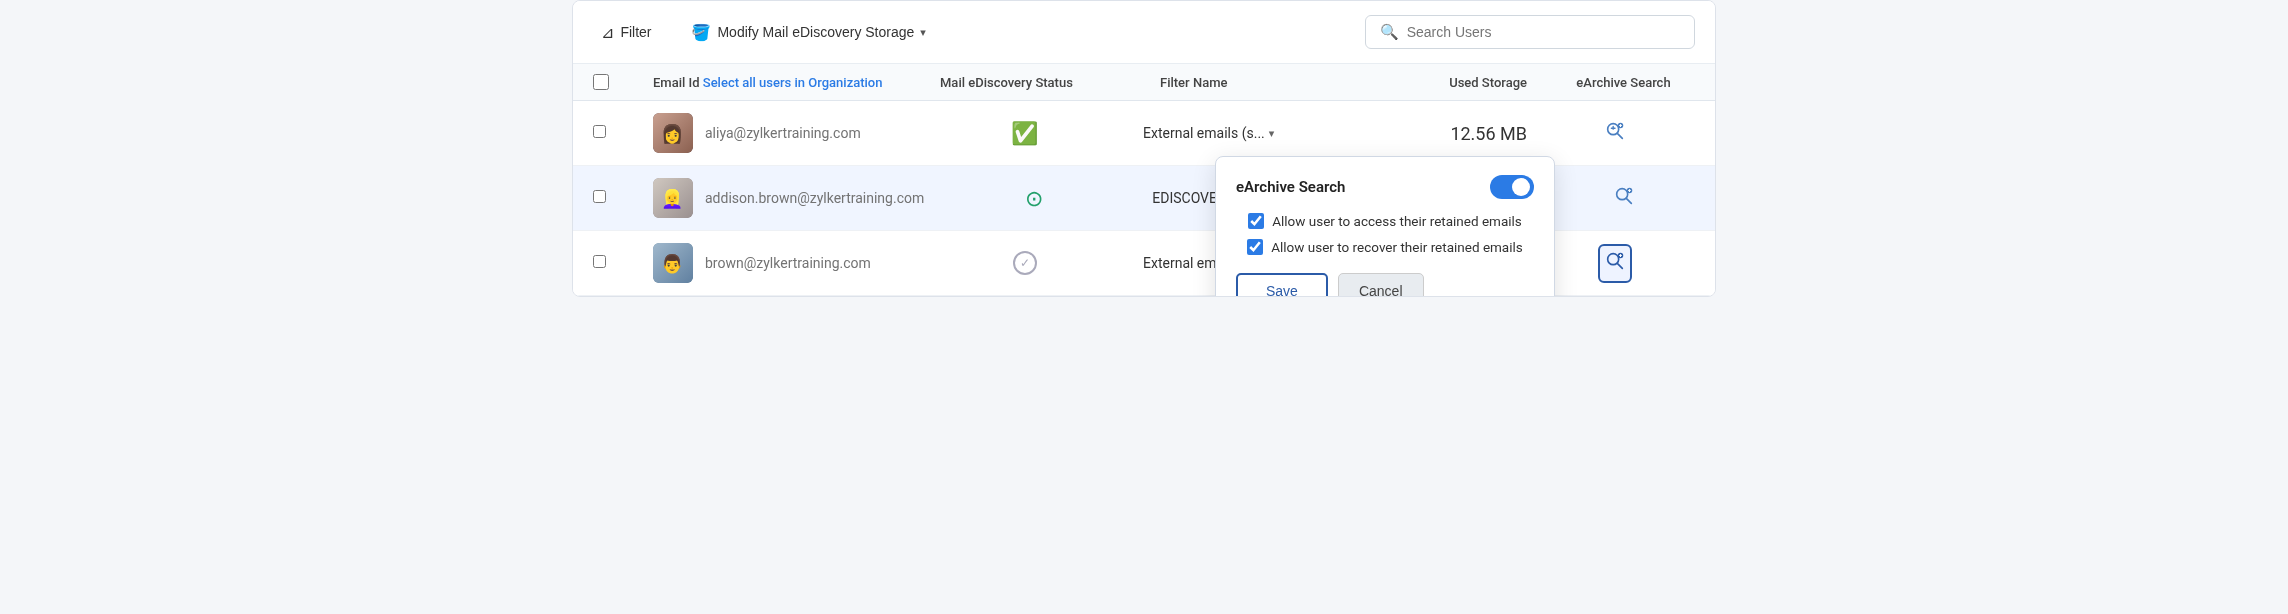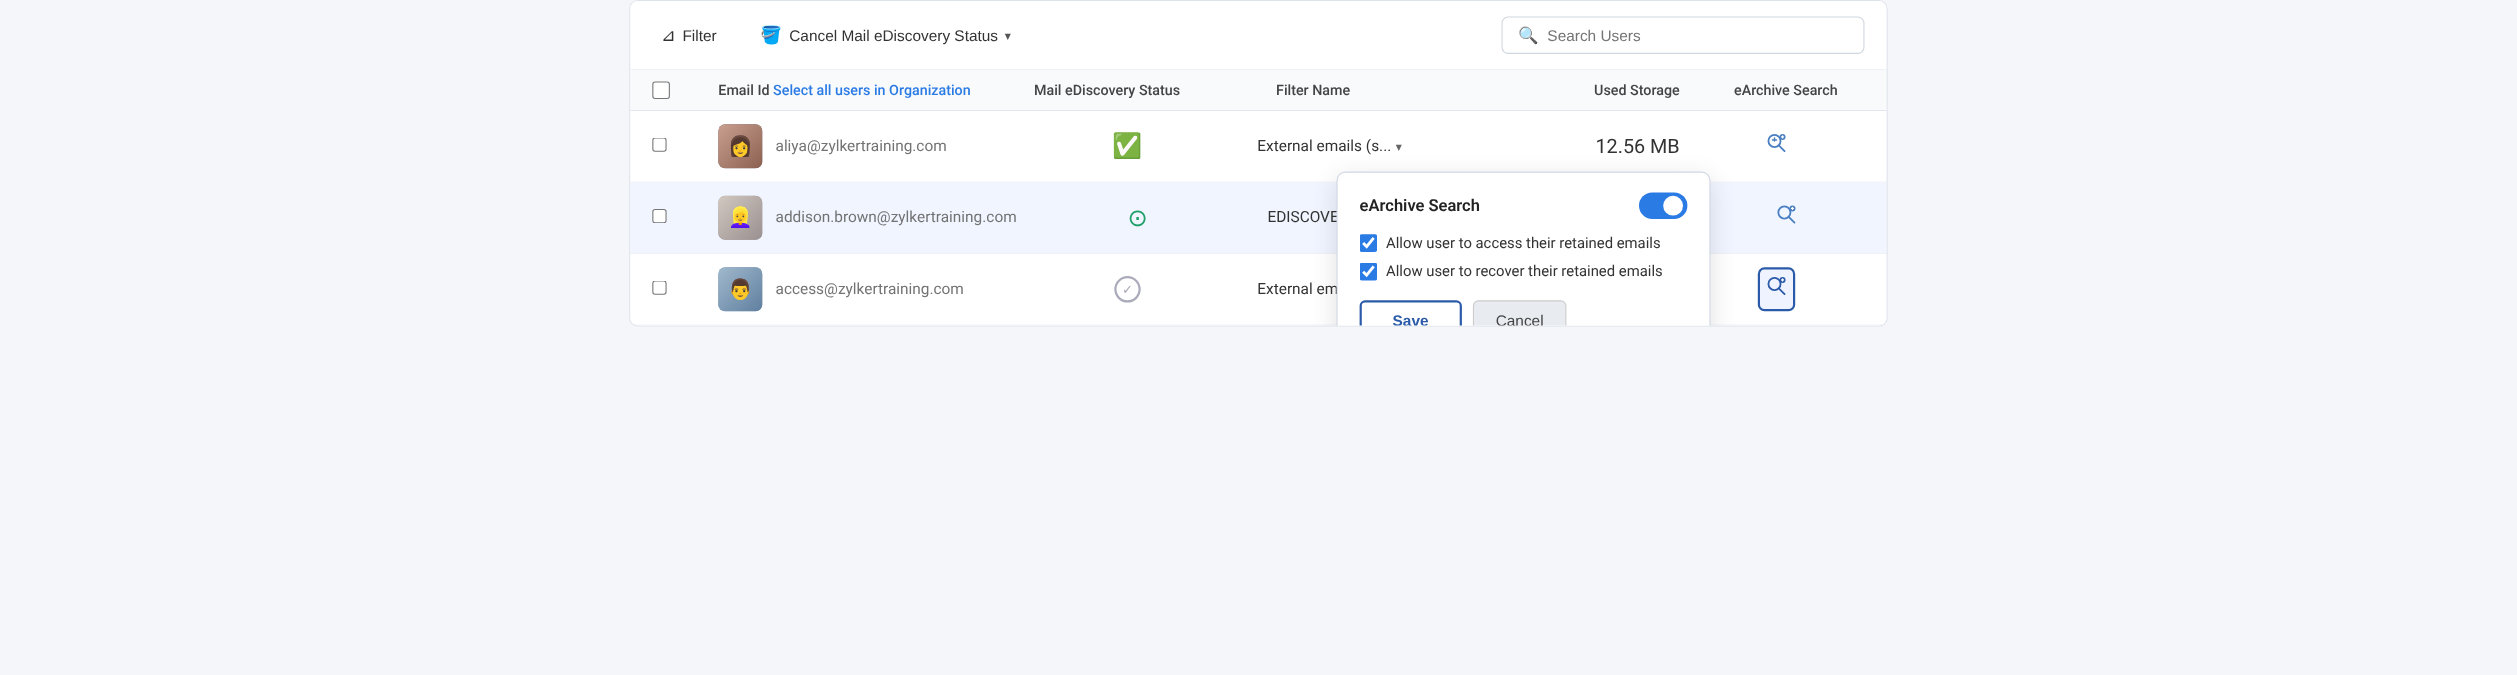--- a/index.html
+++ b/index.html
@@ -238,20 +238,21 @@
     .popup-checkboxes {
       display: flex;
       flex-direction: column;
       gap: 10px;
       margin-bottom: 18px;
     }
     .popup-checkbox-row {
       display: flex;
       align-items: center;
       gap: 8px;
+      justify-content: center;
     }
     .popup-checkbox-row input[type="checkbox"] {
       width: 16px;
       height: 16px;
       accent-color: #2b7be5;
       cursor: pointer;
     }
     .popup-checkbox-label {
       font-size: 13.5px;
       color: #333;
@@ -261,21 +262,21 @@
       display: flex;
       gap: 10px;
     }
     .btn-save {
       padding: 8px 28px;
       background: #fff;
       color: #2b5ba8;
       border: 2px solid #2b5ba8;
       border-radius: 5px;
       font-size: 14px;
-      font-weight: 700;
+      font-weight: 400;
       cursor: pointer;
     }
     .btn-cancel {
       padding: 8px 20px;
       background: #e8ecf0;
       color: #444;
       border: 1px solid #ccc;
       border-radius: 5px;
       font-size: 14px;
       cursor: pointer;
@@ -298,21 +299,21 @@
 <div class="page-container">
 
   <div class="toolbar">
     <div class="toolbar-left">
       <button class="toolbar-btn">
         <span class="filter-icon">⊿</span>
         <span>Filter</span>
       </button>
       <button class="toolbar-btn">
         <span class="modify-icon">🪣</span>
-        <span>Cancel Mail eDiscovery Status</span>
+        <span>Modify Mail eDiscovery Storage</span>
         <span class="chevron">▾</span>
       </button>
     </div>
     <div class="search-box">
       <span class="search-icon-text">🔍</span>
       <input type="text" placeholder="Search Users" style="">
     </div>
   </div>
 
   <div class="table-header">
@@ -417,21 +418,21 @@
   </div>
 
   <div class="table-row">
     <div>
       <input type="checkbox" style="">
     </div>
     <div class="user-cell">
       <div class="avatar avatar-3">
         <div class="face" style="background:linear-gradient(135deg,#a0b8cc,#6080a0); border-radius:6px;">👨</div>
       </div>
-      <span class="email-text">access@zylkertraining.com</span>
+      <span class="email-text">brown@zylkertraining.com</span>
     </div>
     <div class="status-cell">
       <span class="status-icon-disabled" style="color:#aab;font-size:22px;border:2px solid #aab;border-radius:50%;width:24px;height:24px;display:flex;align-items:center;justify-content:center;font-size:12px;">✓</span>
     </div>
     <div class="filter-cell">
       <span>External em...</span>
     </div>
     <div class="storage-cell"></div>
     <div class="earchive-cell">
       <button class="earchive-btn active-highlight">

